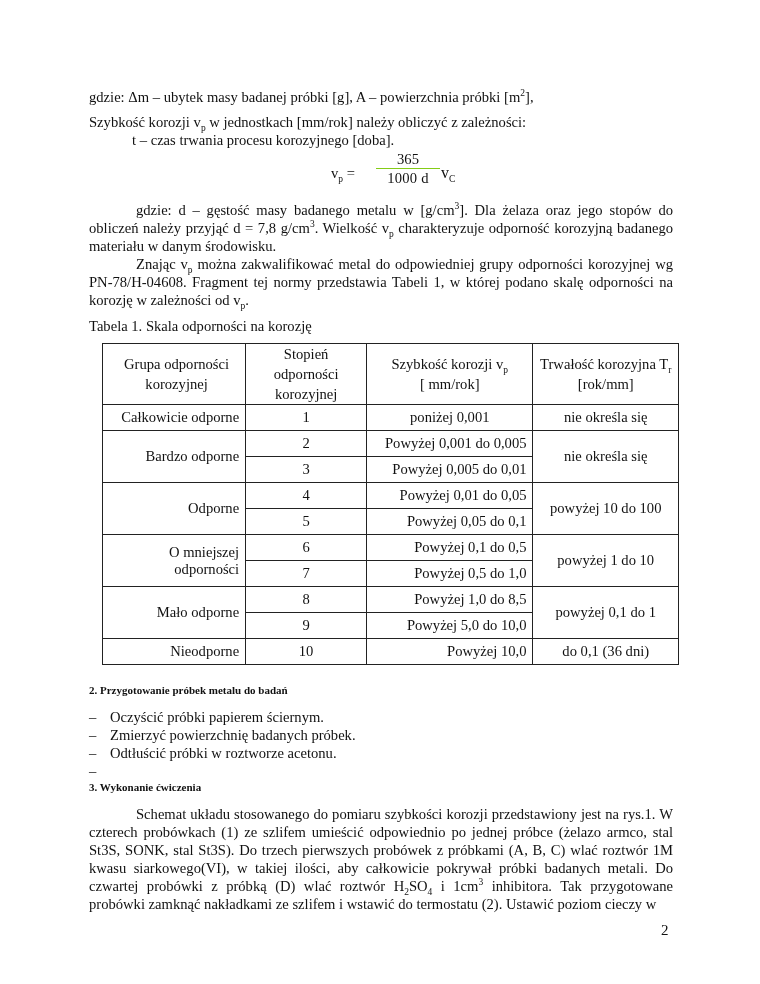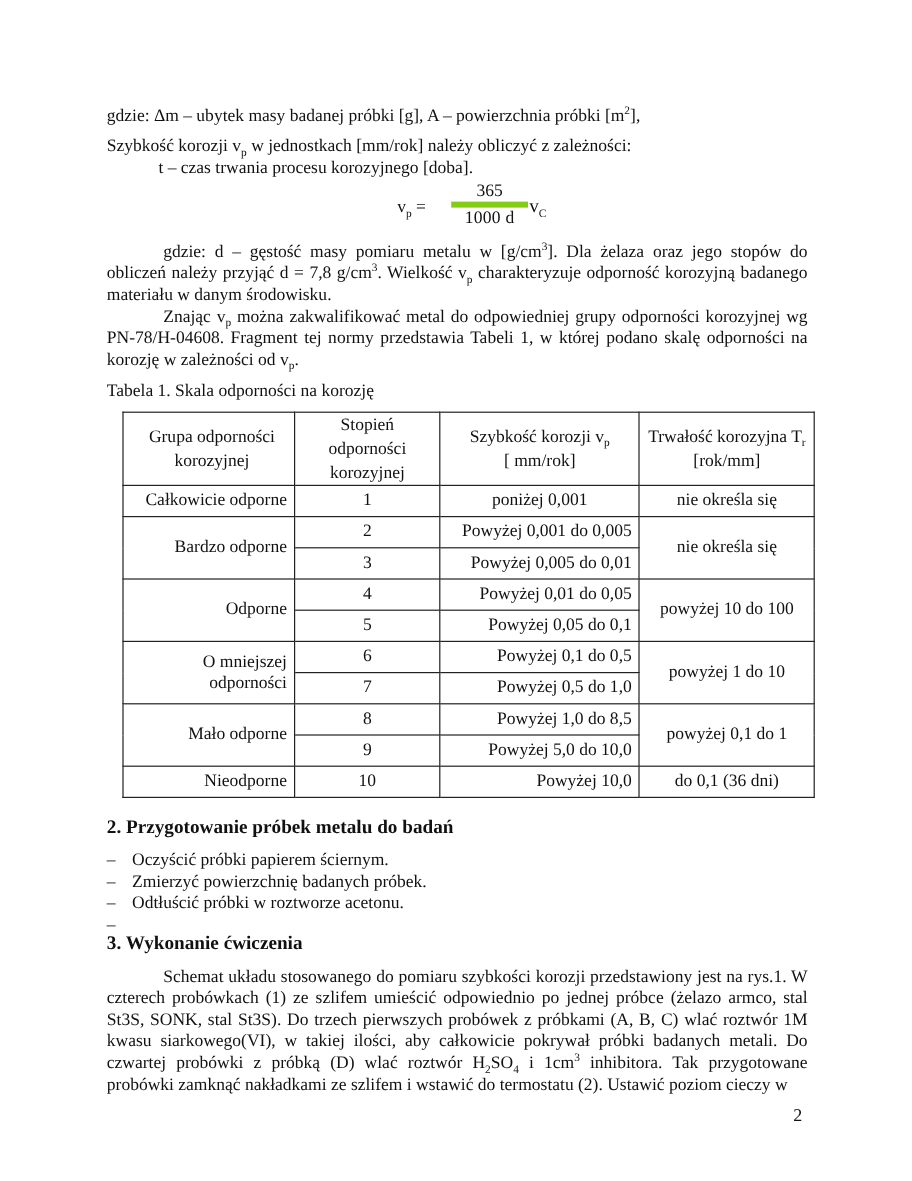--- a/index.html
+++ b/index.html
@@ -13,37 +13,37 @@
   .j { text-align: justify; }
   .ind { text-indent: 47px; }
   sub, sup { font-size: 9.5px; line-height: 0; }
   .line { white-space: nowrap; }
   .t-indent { padding-left: 43px; }
   .formula {
     position: relative; height: 44px; margin: 2px 0 6px 0;
   }
   .formula .lhs { position: absolute; left: 242px; top: 13px; }
   .formula .frac { position: absolute; left: 287px; top: 0; text-align: center; width: 64px; }
-  .formula .num { display: block; border-bottom: 5px solid #84cc16; line-height: 17px; }
+  .formula .num { display: block; border-bottom: 1px solid #84cc16; line-height: 17px; }
   .formula .den { display: block; line-height: 19px; letter-spacing: 0.2px; }
   .formula .rhs { position: absolute; left: 352px; top: 13px; font-size: 16px; }
   .caption { margin-top: 8px; }
   table {
     border-collapse: collapse; margin: 8px 0 0 13px; width: 577px;
     font-size: 14.6px; line-height: 17px;
   }
   td, th {
     border: 1px solid #222; font-weight: normal; padding: 0 6px;
   }
   th { height: 44px; text-align: center; vertical-align: middle; line-height: 20px; }
   td { height: 25px; vertical-align: middle; }
   td.c { text-align: center; }
   td.l { text-align: right; }
   .c1 { width: 128px; padding-left: 11px; } .c2 { width: 110px; margin-top: 16px; } .c3 { width: 158px; } .c4 { width: 136px; }
-  h2 { font-size: 16px; font-weight: bold; margin: 0; line-height: 18px; }
+  h2 { font-size: 11px; font-weight: bold; margin: 0; line-height: 18px; }
   .sec2 { margin-top: 16px; }
   ul.dash { list-style: none; margin: 9px 0 0 0; padding: 0; }
   ul.dash li { position: relative; padding-left: 21px; line-height: 18px; }
   ul.dash li .bullet { position: absolute; left: 0; top: 0; }
   .sec3 { margin-top: 16px; }
   .sec3-body { margin-top: 9px; }
   .page-number { position: absolute; left: 661px; top: 921px; font-size: 15px; }
 </style>
 </head>
 <body>
@@ -57,21 +57,21 @@
 
   <div class="formula">
     <span class="lhs"><span>v</span><sub>p</sub><span> =</span></span>
     <span class="frac">
       <span class="num">365</span>
       <span class="den">1000  d</span>
     </span>
     <span class="rhs"><span>v</span><sub>C</sub></span>
   </div>
 
-  <p class="j ind"><span>gdzie:  d – gęstość masy pomiaru metalu w [g/cm</span><sup>3</sup><span>]. Dla żelaza oraz jego stopów do obliczeń należy przyjąć d = 7,8 g/cm</span><sup>3</sup><span>. Wielkość v</span><sub>p</sub><span> charakteryzuje odporność korozyjną badanego materiału w danym środowisku.</span></p>
+  <p class="j ind"><span>gdzie:  d – gęstość masy badanego metalu w [g/cm</span><sup>3</sup><span>]. Dla żelaza oraz jego stopów do obliczeń należy przyjąć d = 7,8 g/cm</span><sup>3</sup><span>. Wielkość v</span><sub>p</sub><span> charakteryzuje odporność korozyjną badanego materiału w danym środowisku.</span></p>
 
   <p class="j ind"><span>Znając v</span><sub>p</sub><span> można zakwalifikować metal do odpowiedniej grupy odporności korozyjnej wg PN-78/H-04608. Fragment tej normy przedstawia Tabeli 1, w której podano skalę odporności na korozję w zależności od v</span><sub>p</sub><span>.</span></p>
 
   <p class="caption">Tabela 1.   Skala odporności na korozję</p>
 
   <table>
     <thead>
       <tr>
         <th class="c1">Grupa odporności korozyjnej</th>
         <th class="c2">Stopień odporności korozyjnej</th>

